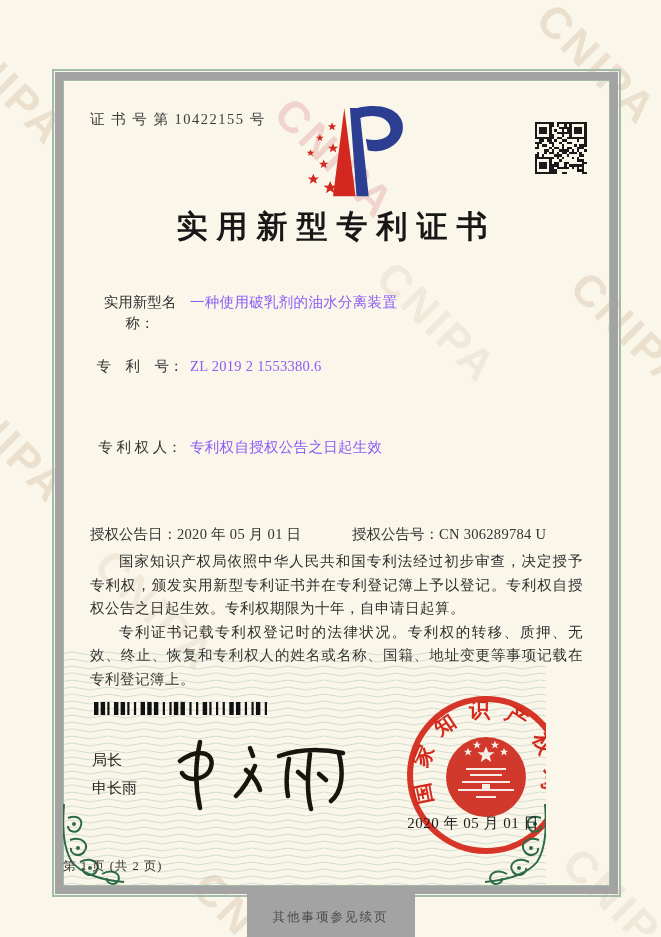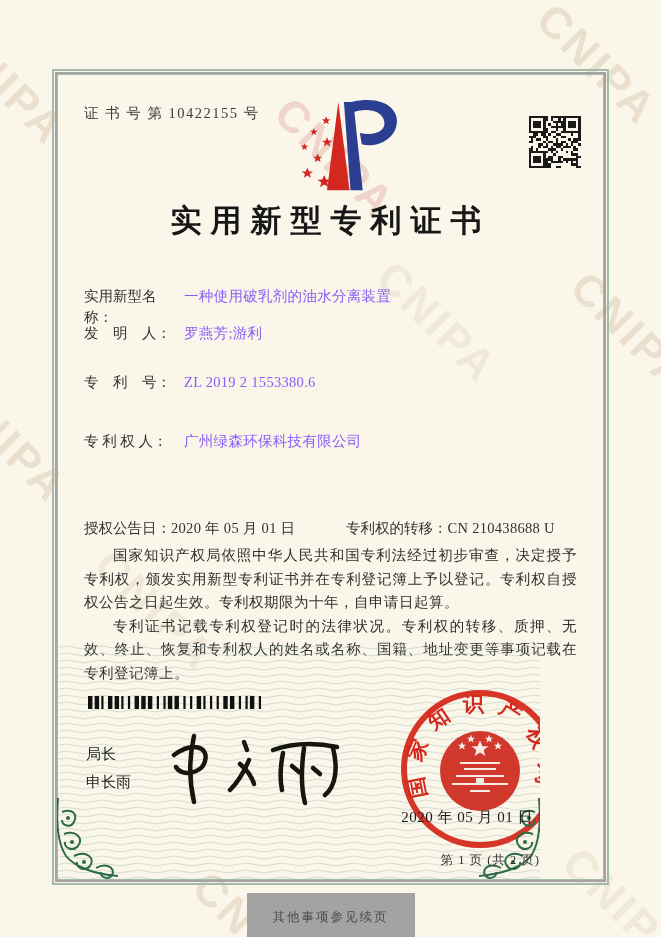--- a/index.html
+++ b/index.html
@@ -16,35 +16,35 @@
     font-weight:bold;font-size:44px;letter-spacing:3px;
     color:rgba(196,172,140,0.30);
     transform:rotate(45deg);transform-origin:left top;
     white-space:nowrap;pointer-events:none;
   }
   .wm.pink{color:rgba(224,158,152,0.38);}
   .wm.faint{color:rgba(196,172,140,0.18);}
   
   .frame{
     position:absolute;left:55px;top:72px;width:547px;height:806px;
-    border:2px solid #a3a3a3;outline:2px solid #a3bbab;outline-offset:1px;
+    border:8px solid #a3a3a3;outline:2px solid #a3bbab;outline-offset:1px;
     box-shadow:inset 0 0 0 1px #a3bbab;
     z-index:1;background:transparent;
   }
   .inner{position:absolute;inset:0;}
   .cert-no{position:absolute;left:27px;top:30px;font-size:14.5px;letter-spacing:1.5px;color:#3c3c3c;}
   .logo{position:absolute;left:225px;top:18px;width:122px;height:110px;}
   .qr{position:absolute;left:469px;top:42px;width:57px;height:52px;}
   .title{
     position:absolute;left:0;top:126px;width:100%;text-align:center;
     font-size:31px;font-weight:bold;letter-spacing:9px;color:#171717;
   }
   
   .row{position:absolute;left:27px;width:505px;font-size:14.5px;line-height:1.45;}
-  .row .lab{display:inline-block;width:100px;vertical-align:top;color:#333;}
+  .row .lab{display:inline-block;width:100px;vertical-align:top;color:#333;text-align:center;}
   .row .val{display:inline-block;width:390px;vertical-align:top;color:#8b5cf6;letter-spacing:0.3px;}
   .row2{position:absolute;left:27px;width:520px;font-size:14.5px;}
   .pair{display:inline-block;}
   .pair .lab{color:#333;text-align:right;}
   .pair .val{color:#333;letter-spacing:0.3px;}
   .pair.second{position:absolute;left:262px;top:0;}
   
   .body-text{
     position:absolute;left:27px;top:470px;width:493px;
     font-size:14.5px;line-height:23.5px;text-align:justify;
@@ -54,21 +54,21 @@
   
   .band{position:absolute;left:0;top:570px;width:483px;height:236px;overflow:hidden;}
   .waves{position:absolute;left:0;top:0;}
   .barcode{position:absolute;left:31px;top:52px;width:173px;height:13px;}
   .signer{position:absolute;left:29px;top:96px;font-family:"Liberation Sans","DejaVu Sans",sans-serif;
           font-size:15px;color:#222;line-height:28px;}
   .signature{position:absolute;left:104px;top:84px;width:190px;height:84px;}
   .seal{position:absolute;left:338px;top:40px;width:170px;height:170px;}
   .seal-date{position:absolute;left:322px;top:164px;width:176px;text-align:center;
              font-size:15px;color:#1d1d1d;letter-spacing:0.5px;z-index:3;}
-  .page-no{position:absolute;left:0;top:208px;width:100%;text-align:right;
+  .page-no{position:absolute;left:0;top:208px;width:100%;text-align:left;
            font-size:12.5px;color:#333;letter-spacing:1px;z-index:3;}
   .orn{position:absolute;bottom:-4px;width:78px;height:92px;}
   .orn.left{left:-5px;}
   .orn.right{right:-5px;transform:scale(-1,1);}
   
   .note{
     position:absolute;left:0;top:893px;width:100%;text-align:center;z-index:2;
   }
   .note span{
     display:inline-block;background:#a3a3a3;padding:16px 26px;
@@ -350,35 +350,32 @@
         <rect x="12" y="20" width="1" height="1" fill="#1a1a1a"></rect>
         <rect x="19" y="20" width="1" height="1" fill="#1a1a1a"></rect>
         <rect x="20" y="20" width="1" height="1" fill="#1a1a1a"></rect>
       </svg>
 
   <div class="title">实用新型专利证书</div>
 
   <div class="row" style="top:212px">
     <span class="lab">实用新型名称：</span><span class="val">一种使用破乳剂的油水分离装置</span>
   </div>
-  <div class="row" style="top:249px">
-    <span class="lab">发　明　人：</span><span class="val">罗燕芳;游利</span>
-  </div>
-  <div class="row" style="top:298px">
+  <div class="row" style="top:276px">
     <span class="lab">专　利　号：</span><span class="val">ZL 2019 2 1553380.6</span>
   </div>
   <div class="row" style="top:357px">
-    <span class="lab">专 利 权 人：</span><span class="val">广州绿森环保科技有限公司</span>
+    <span class="lab">专 利 权 人：</span><span class="val">专利权自授权公告之日起生效</span>
   </div>
   <div class="row2" style="top:445px">
     <span class="pair">
       <span class="lab">授权公告日：</span><span class="val">2020 年 05 月 01 日</span>
     </span>
     <span class="pair second">
-      <span class="lab">专利权的转移：</span><span class="val">CN 210438688 U</span>
+      <span class="lab">授权公告号：</span><span class="val">CN 306289784 U</span>
     </span>
   </div>
 
   <div class="body-text">
     <p>国家知识产权局依照中华人民共和国专利法经过初步审查，决定授予专利权，颁发实用新型专利证书并在专利登记簿上予以登记。专利权自授权公告之日起生效。专利权期限为十年，自申请日起算。</p>
     <p>专利证书记载专利权登记时的法律状况。专利权的转移、质押、无效、终止、恢复和专利权人的姓名或名称、国籍、地址变更等事项记载在专利登记簿上。</p>
   </div>
 
   <div class="band">
     <svg class="waves" width="547" height="236">

